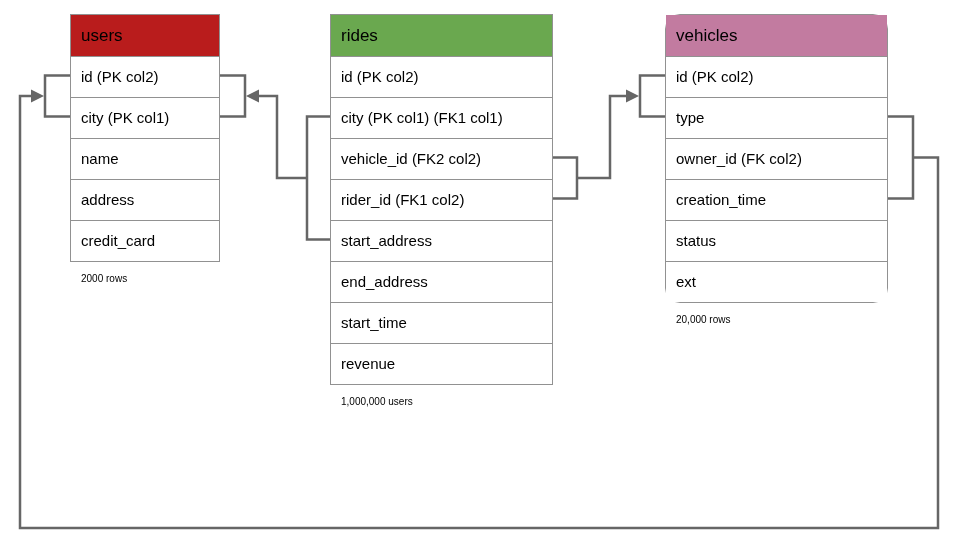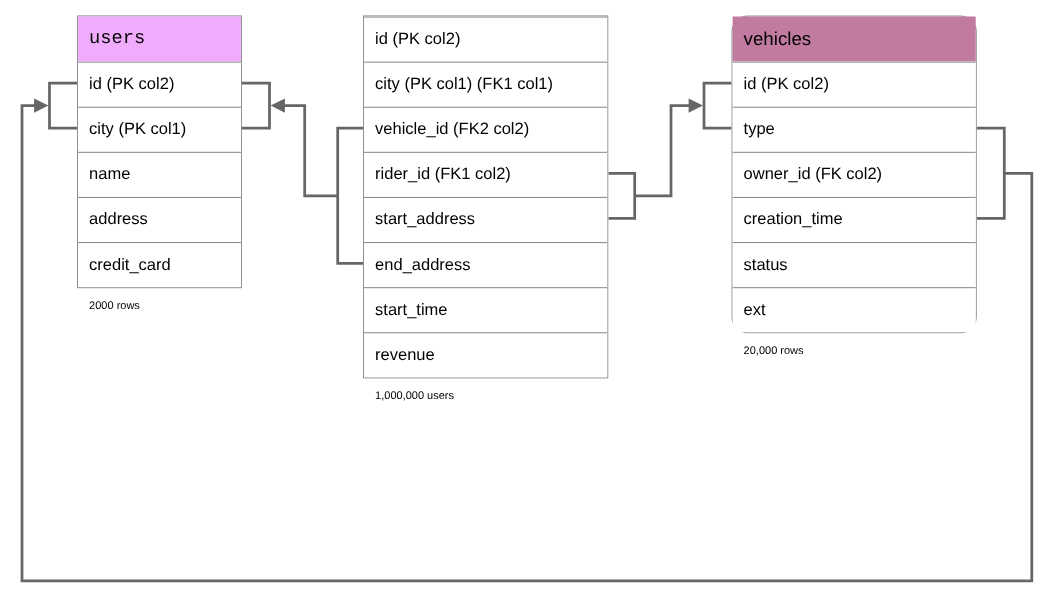--- a/index.html
+++ b/index.html
@@ -74,32 +74,33 @@
     <polygon class="conn-arrow" points="246,96 259,89.5 259,102.5" fill="#666666"></polygon>
 
     <polyline class="conn-line" points="577,178 610,178 610,96 627,96" fill="none" stroke-width="2.5" stroke="#666666"></polyline>
     <polygon class="conn-arrow" points="639,96 626,89.5 626,102.5" fill="#666666"></polygon>
 
     <polyline class="conn-line" points="913,157.5 938,157.5 938,528 20,528 20,96 32,96" fill="none" stroke-width="2.5" stroke="#666666"></polyline>
     <polygon class="conn-arrow" points="44,96 31,89.5 31,102.5" fill="#666666"></polygon>
   </svg>
 
   <div class="db-table" style="left: 70px; top: 14px; width: 150px; border-color: rgb(145, 145, 145);">
-    <div class="header" style="background: #f0abfc; font-family: Liberation Mono, monospace;">users</div>
+    <div class="header" style="background: #b91c1c;">users</div>
     <div class="rows">
         <div class="row">id (PK col2)</div>
         <div class="row">city (PK col1)</div>
         <div class="row">name</div>
         <div class="row">address</div>
         <div class="row">credit_card</div>
       </div>
     <div class="rowcount">2000 rows</div>
   </div>
 
   <div class="db-table" style="left: 330px; top: 14px; width: 223px; border-color: rgb(145, 145, 145);">
+    <div class="header" style="background: rgb(106, 168, 79);">rides</div>
     <div class="rows">
         <div class="row">id (PK col2)</div>
         <div class="row">city (PK col1) (FK1 col1)</div>
         <div class="row">vehicle_id (FK2 col2)</div>
         <div class="row">rider_id (FK1 col2)</div>
         <div class="row">start_address</div>
         <div class="row">end_address</div>
         <div class="row">start_time</div>
         <div class="row">revenue</div>
       </div>

